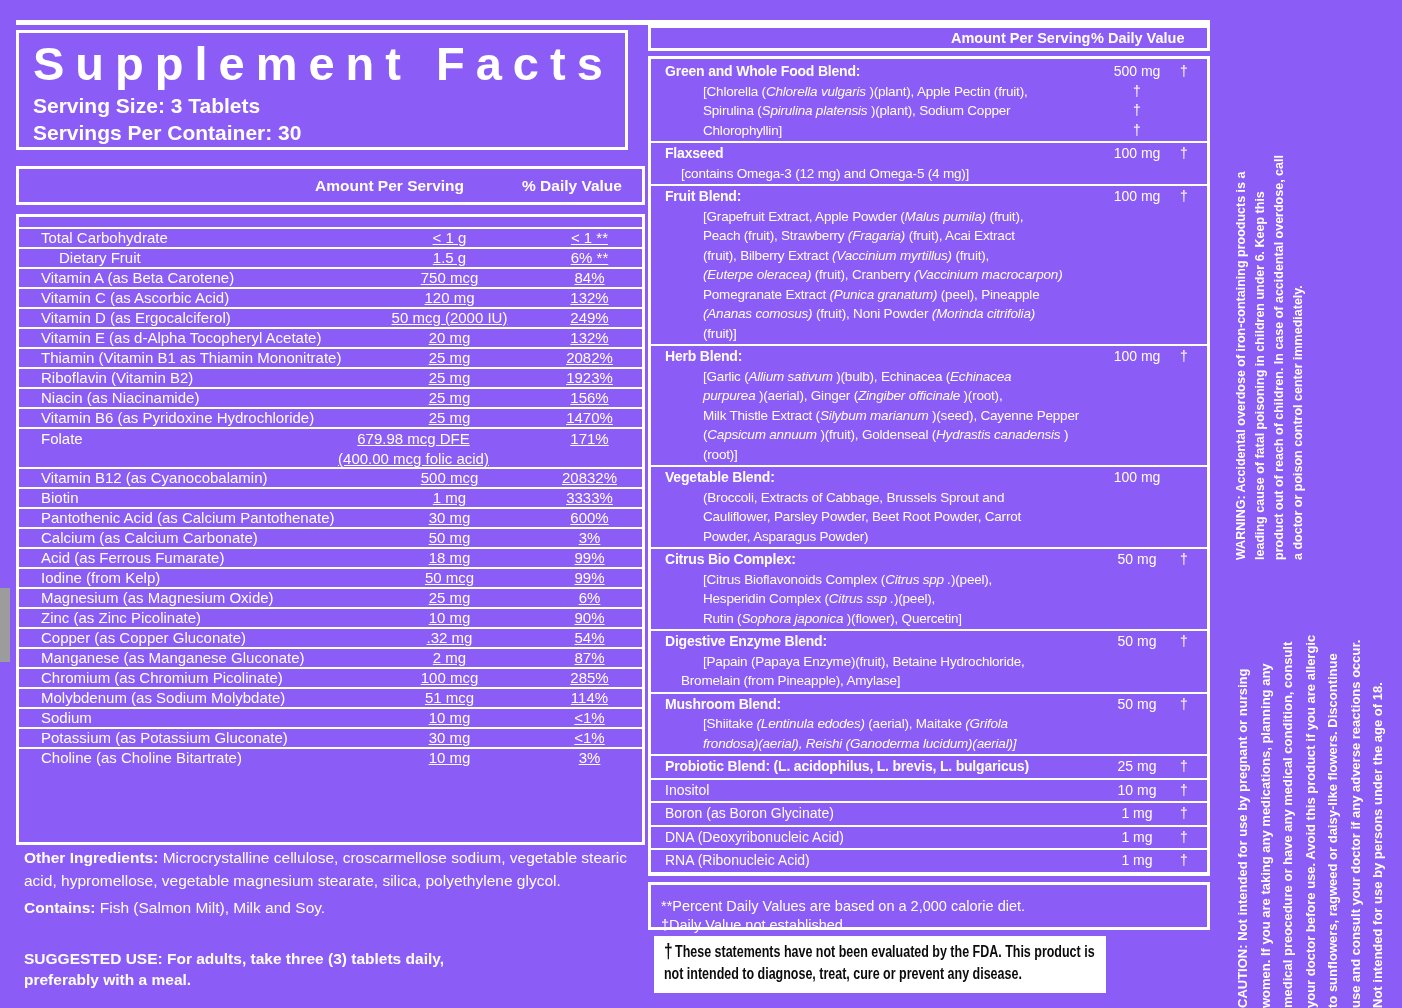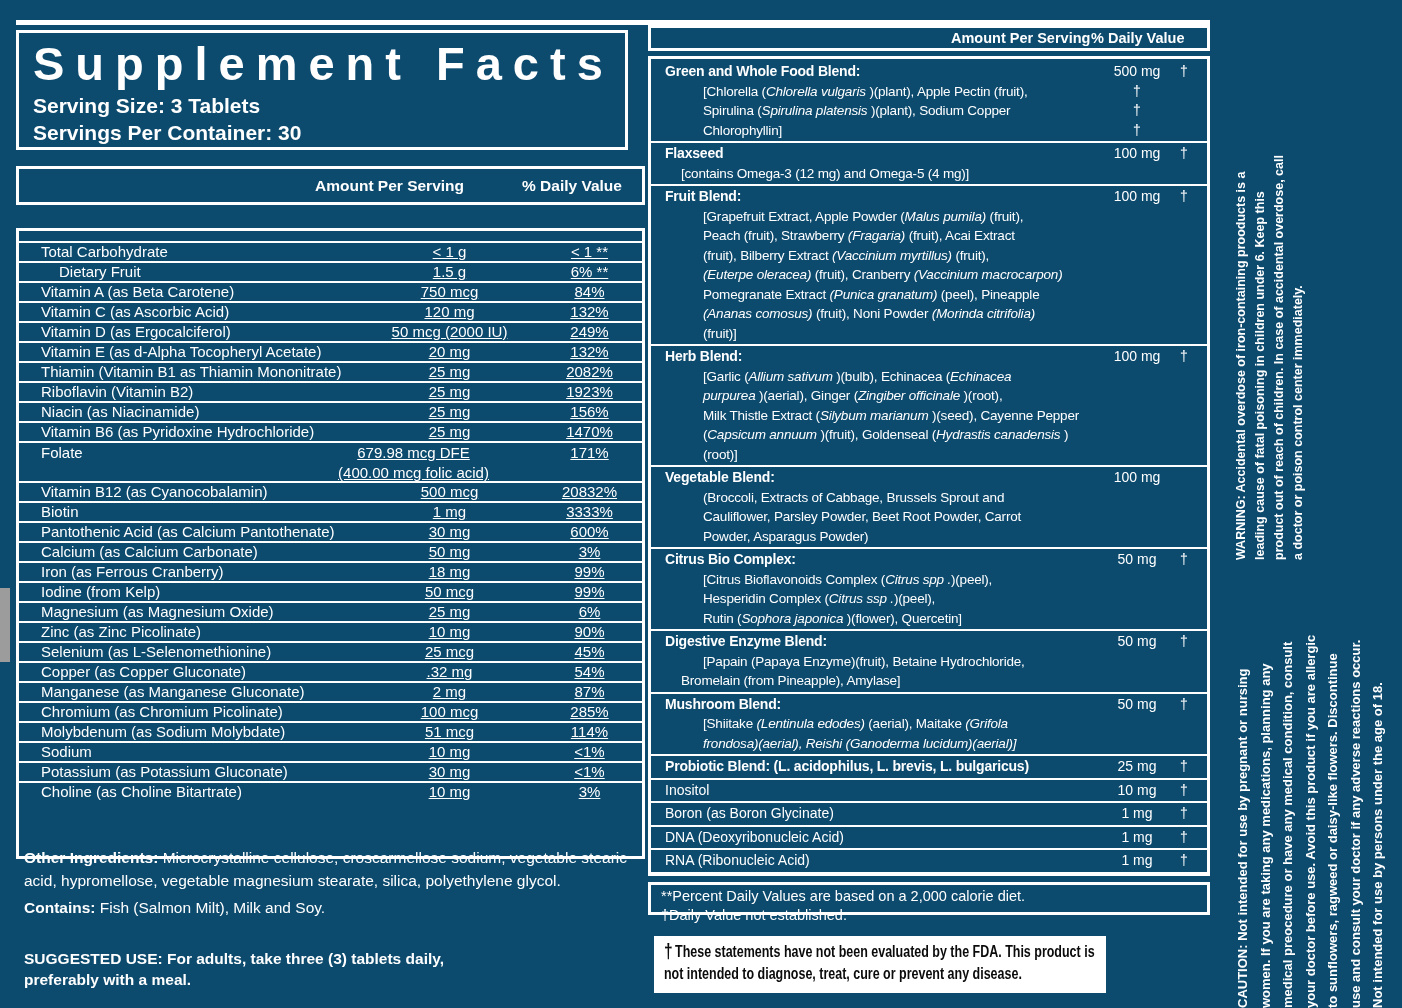--- a/index.html
+++ b/index.html
@@ -1,33 +1,33 @@
 <!DOCTYPE html>
 <html><head>
 <meta charset="utf-8">
 <style>
   html,body{margin:0;padding:0;background:#0f4b2c;}
-  .label{position:relative;width:1402px;height:1008px;background:#0c4a6e;overflow:hidden;
+  .label{position:relative;width:1402px;height:1008px;background:#8b5cf6;overflow:hidden;
          font-family:"Liberation Sans","DejaVu Sans",sans-serif;color:#fff;}
   .label *{box-sizing:border-box;}
 
   .top-rule{position:absolute;left:16px;top:20px;width:1194px;height:5px;background:#fff;}
   .gray-strip{position:absolute;left:0;top:588px;width:10px;height:74px;background:#9c9c9c;}
 
   
   .title-box{position:absolute;left:16px;top:30px;width:612px;height:120px;border:3px solid #fff;padding:4px 8px 0 14px;}
   .title-box h1{margin:2px 0 4px;font-size:47px;font-weight:700;letter-spacing:11px;line-height:1.05;white-space:nowrap;}
   .serving{font-size:21px;font-weight:700;line-height:27px;}
 
   .lheader{position:absolute;left:16px;top:166px;width:629px;height:39px;border:3px solid #fff;}
   .lh-amt,.lh-dv{position:absolute;top:50%;transform:translateY(-50%);font-weight:700;font-size:15.5px;white-space:nowrap;}
   .lh-amt{left:296px;}
   .lh-dv{left:503px;}
 
-  .lmain{position:absolute;left:16px;top:228px;width:629px;height:631px;border:3px solid #fff;padding-top:10px;overflow:hidden;}
+  .lmain{position:absolute;left:16px;top:214px;width:629px;height:631px;border:3px solid #fff;padding-top:10px;overflow:hidden;}
   .lrow{display:grid;grid-template-columns:1fr 175px 105px;border-top:2px solid #fff;height:20px;align-items:center;font-size:15px;line-height:18px;}
   .lrow.tall{height:40px;gap:36px;}
   .lrow .name{padding-left:22px;white-space:nowrap;}
   .lrow .name.ind{padding-left:40px;}
   .lrow .amt,.lrow .dv{text-align:center;white-space:nowrap;text-decoration:underline;}
   .lrow.tall .name,.lrow.tall .dv{align-self:start;line-height:20px;}
   .lrow.tall .amt div{line-height:20px;}
 
   .other{position:absolute;left:24px;top:846px;width:616px;margin:0;font-size:15.5px;line-height:23px;}
   .contains{position:absolute;left:24px;top:896px;width:616px;margin:0;font-size:15.5px;line-height:23px;}
@@ -44,21 +44,21 @@
   .sec:first-child{border-top:none;}
   .srow{display:grid;grid-template-columns:1fr 70px 48px 46px;align-items:center;min-height:19.5px;font-size:14px;line-height:19.5px;}
   .srow.sub{grid-template-columns:1fr 48px 46px;font-size:13.5px;}
   .stitle{padding-left:14px;font-weight:700;letter-spacing:-0.2px;white-space:nowrap;}
   .stitle.plain{font-weight:400;letter-spacing:0;}
   .ssub{padding-left:52px;white-space:nowrap;letter-spacing:-0.2px;}
   .ssub.sm{padding-left:30px;}
   .samt,.sdv{text-align:center;white-space:nowrap;font-size:14px;}
   .it{font-style:italic;}
 
-  .footnote{position:absolute;left:648px;top:882px;width:562px;height:33px;border:3px solid #fff;padding:2px 10px;font-size:14.5px;line-height:19px;}
+  .footnote{position:absolute;left:648px;top:882px;width:562px;height:48px;border:3px solid #fff;padding:12px 10px;font-size:14.5px;line-height:19px;}
 
   .fda{position:absolute;left:654px;top:936px;width:452px;height:57px;background:#fff;color:#0b0b0b;padding:4px 0 0 10px;overflow:hidden;}
   .fda-inner{width:560px;transform:scaleX(0.78);transform-origin:0 0;font-weight:700;font-size:16px;line-height:22px;}
   .fda-dag{font-size:20px;vertical-align:-1px;padding-right:3px;}
 
   
   .vert{position:absolute;overflow:visible;}
   .vert .rot{transform-origin:0 0;font-weight:700;}
   .warn{left:1232px;top:86px;width:82px;height:474px;}
   .warn .rot{width:474px;height:82px;transform:rotate(-90deg) translateX(-474px);font-size:12.5px;line-height:19px;}
@@ -158,43 +158,38 @@
         <div class="name">Pantothenic Acid (as Calcium Pantothenate)</div>
         <div class="amt">30 mg</div>
         <div class="dv">600%</div>
       </div>
       <div class="lrow">
         <div class="name">Calcium (as Calcium Carbonate)</div>
         <div class="amt">50 mg</div>
         <div class="dv">3%</div>
       </div>
       <div class="lrow">
-        <div class="name">Iron (as Ferrous Cranberry)</div>
+        <div class="name">Acid (as Ferrous Fumarate)</div>
         <div class="amt">18 mg</div>
         <div class="dv">99%</div>
       </div>
       <div class="lrow">
         <div class="name">Iodine (from Kelp)</div>
         <div class="amt">50 mcg</div>
         <div class="dv">99%</div>
       </div>
       <div class="lrow">
         <div class="name">Magnesium (as Magnesium Oxide)</div>
         <div class="amt">25 mg</div>
         <div class="dv">6%</div>
       </div>
       <div class="lrow">
         <div class="name">Zinc (as Zinc Picolinate)</div>
         <div class="amt">10 mg</div>
         <div class="dv">90%</div>
-      </div>
-      <div class="lrow">
-        <div class="name">Selenium (as L-Selenomethionine)</div>
-        <div class="amt">25 mcg</div>
-        <div class="dv">45%</div>
       </div>
       <div class="lrow">
         <div class="name">Copper (as Copper Gluconate)</div>
         <div class="amt">.32 mg</div>
         <div class="dv">54%</div>
       </div>
       <div class="lrow">
         <div class="name">Manganese (as Manganese Gluconate)</div>
         <div class="amt">2 mg</div>
         <div class="dv">87%</div>

